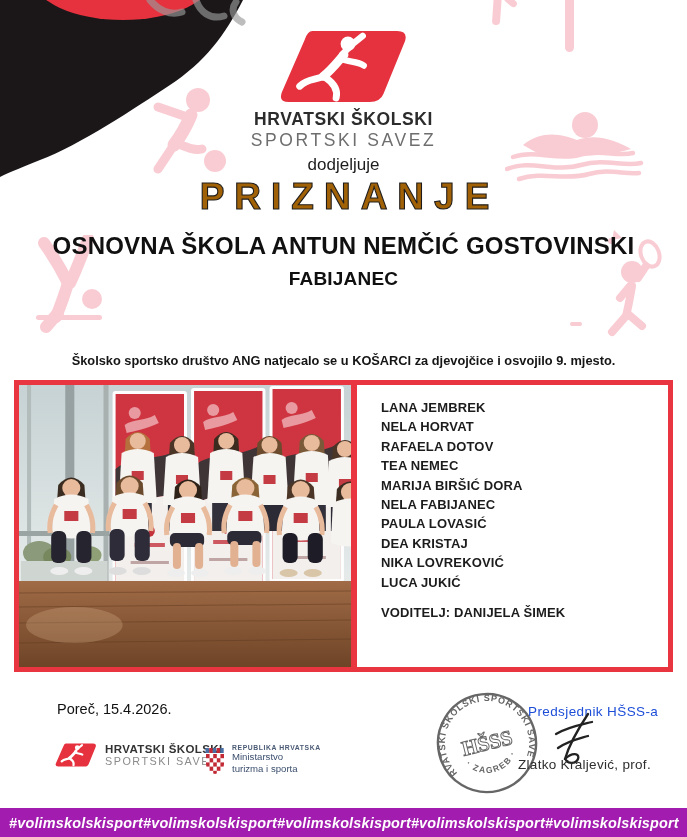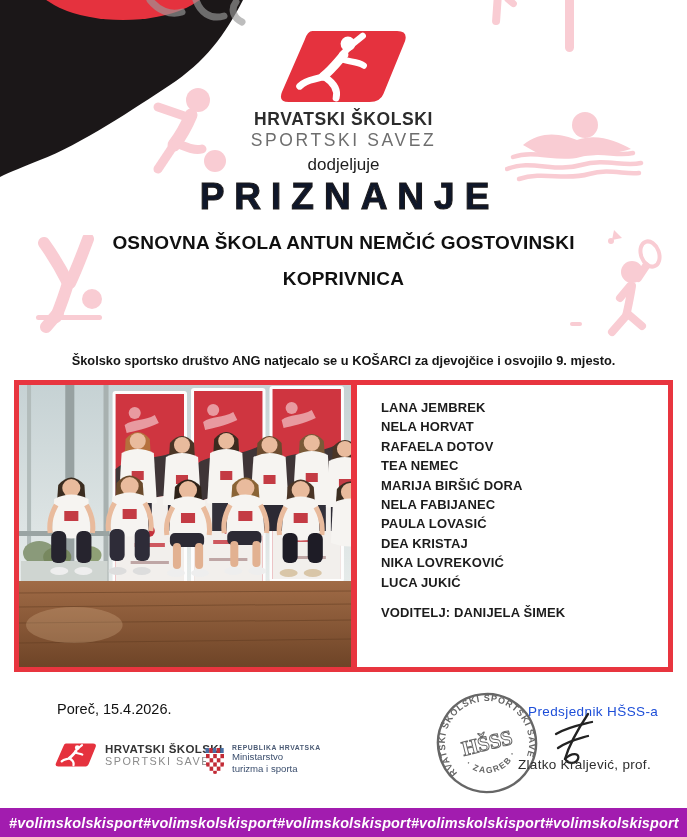--- a/index.html
+++ b/index.html
@@ -6,23 +6,23 @@
   .page{position:relative;width:687px;height:837px;background:#ffffff;overflow:hidden;
         font-family:"Liberation Sans",sans-serif;color:#1f1f1f;}
   .abs{position:absolute;}
   .centered{left:0;width:687px;text-align:center;}
   .deco{pointer-events:none;}
 
   
   .org1{top:109px;font-size:17.5px;font-weight:700;letter-spacing:.6px;color:#2c2c2c;}
   .org2{top:130px;font-size:17.5px;font-weight:400;letter-spacing:2.6px;color:#6e6e6e;}
   .presents{top:155px;font-size:17px;color:#1d1d1d;}
-  .title{top:176px;font-size:37px;font-weight:700;letter-spacing:10px;color:#0f172a;
+  .title{top:176px;font-size:37px;font-weight:700;letter-spacing:10px;color:#a16207;
          -webkit-text-stroke:1.1px #1d1b1c;padding-left:12px;box-sizing:border-box;}
-  .school{top:232px;font-size:19px;font-weight:700;color:#101010;letter-spacing:.2px;}
+  .school{top:232px;font-size:24px;font-weight:700;color:#101010;letter-spacing:.2px;}
   .city{top:268px;font-size:19px;font-weight:700;color:#101010;letter-spacing:.2px;}
   .citation{top:299px;left:21px;width:645px;text-align:center;font-size:12.8px;
             font-weight:700;line-height:1.55;color:#151515;}
   .result{top:353px;font-size:12.8px;font-weight:700;color:#151515;}
 
   
   .teambox{top:380px;left:14px;width:659px;height:292px;border:5px solid #e8353f;
            box-sizing:border-box;background:#fff;display:flex;}
   .photo{width:332px;flex:none;border-right:6px solid #e8353f;box-sizing:content-box;
          position:relative;overflow:hidden;}
@@ -135,21 +135,21 @@
         <path d="M47,50 C56,56 60,63 58,71" stroke-width="7"></path>
       </g>
     </g>
   </svg>
 
   <div class="abs centered org1">HRVATSKI ŠKOLSKI</div>
   <div class="abs centered org2">SPORTSKI SAVEZ</div>
   <div class="abs centered presents">dodjeljuje</div>
   <div class="abs centered title">PRIZNANJE</div>
   <div class="abs centered school">OSNOVNA ŠKOLA ANTUN NEMČIĆ GOSTOVINSKI</div>
-  <div class="abs centered city">KOPRIVNICA</div>
+  <div class="abs centered city">FABIJANEC</div>
   <div class="abs centered result">Školsko sportsko društvo ANG natjecalo se u KOŠARCI za djevojčice i osvojilo 9. mjesto.</div>
 
   <div class="abs teambox">
     <div class="photo">
       <svg viewBox="0 0 330 282" preserveAspectRatio="none">
         <defs>
           <linearGradient id="glass" x1="0" y1="0" x2="0" y2="1">
             <stop offset="0" stop-color="#c6d2d4"></stop>
               <stop offset="1" stop-color="#e6ebea"></stop>
           </linearGradient>

